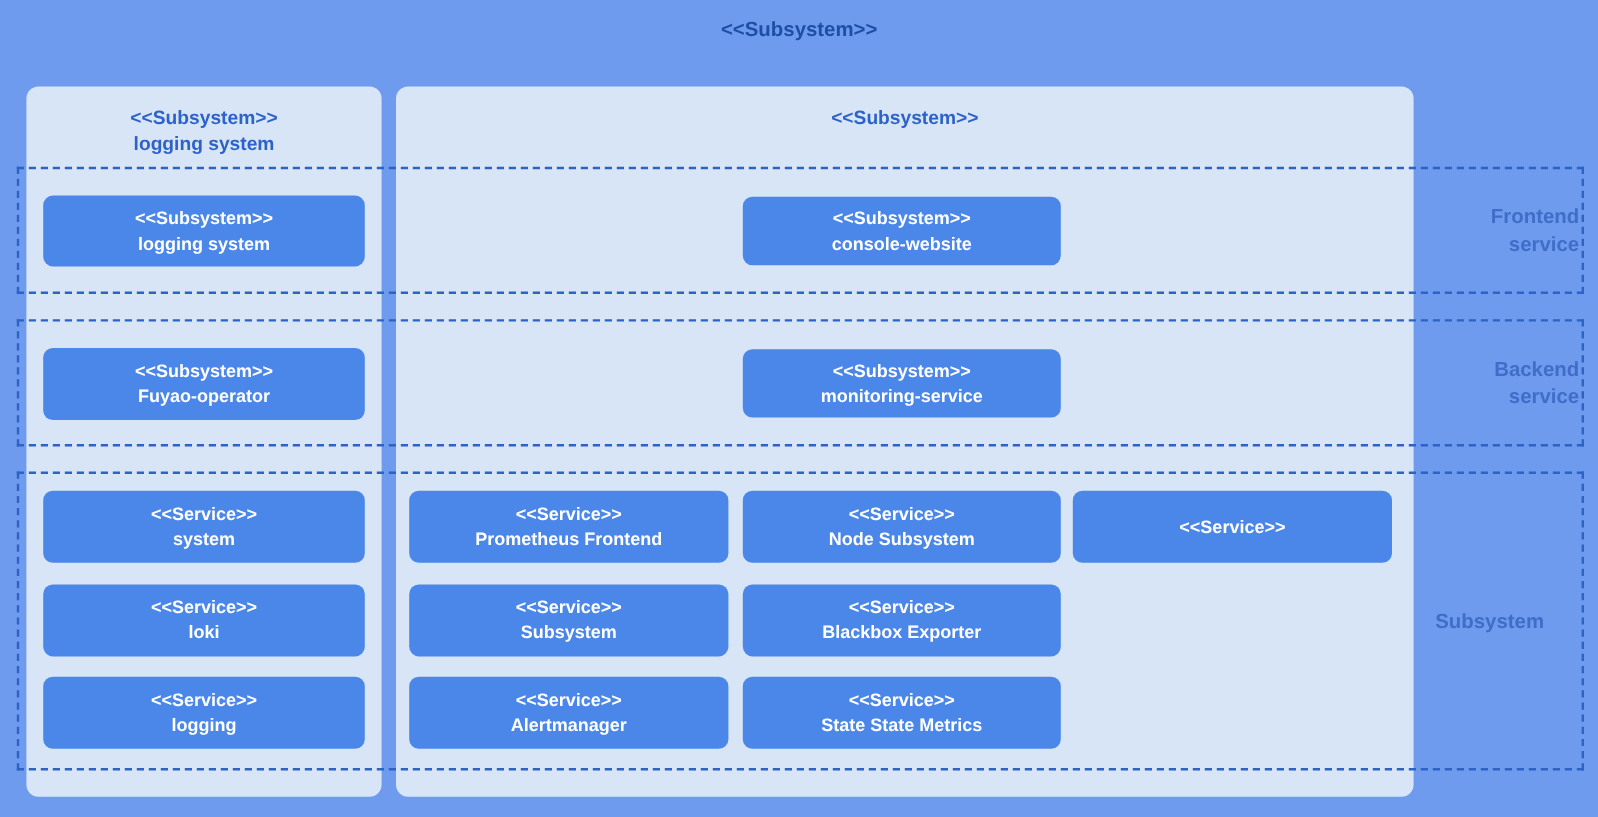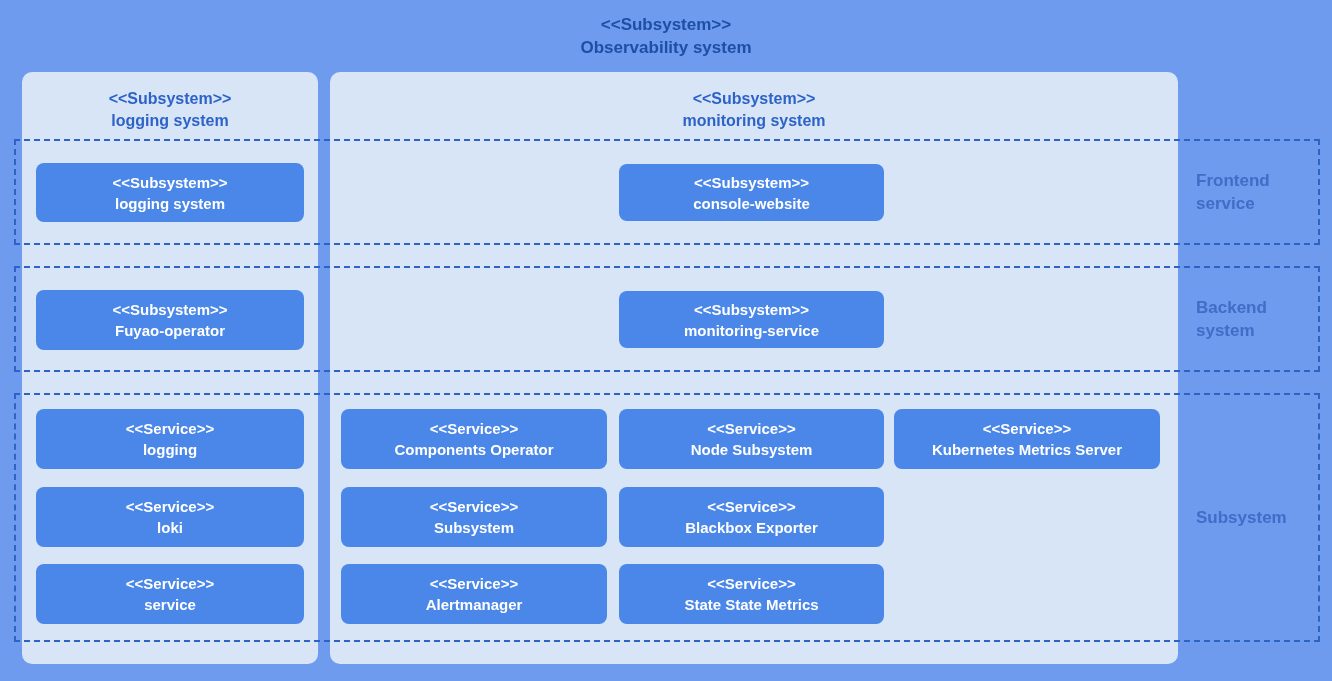--- a/index.html
+++ b/index.html
@@ -51,20 +51,21 @@
     position: absolute;
     left: 1178px; top: 0; bottom: 0;
     width: 122px;
     display: flex;
     align-items: center;
     color: #3f6dc8;
     font-weight: bold;
     font-size: 17px;
     line-height: 23px;
     padding-left: 2px;
+    text-align: right;
   }
 
   .node {
     position: absolute;
     background: #4a87e8;
     border-radius: 8px;
     color: #ffffff;
     font-weight: bold;
     font-size: 15px;
     line-height: 21px;
@@ -75,42 +76,40 @@
     text-align: center;
   }
 </style>
 </head>
 <body>
 
 <div class="stage">
 
   <div class="diagram-title">
     <div>&lt;&lt;Subsystem&gt;&gt;</div>
-    <div>Observability system</div>
   </div>
 
   <div class="panel panel-logging">
     <div class="panel-header">
       <div>&lt;&lt;Subsystem&gt;&gt;</div>
       <div>logging system</div>
     </div>
   </div>
 
   <div class="panel panel-monitoring">
     <div class="panel-header">
       <div>&lt;&lt;Subsystem&gt;&gt;</div>
-      <div>monitoring system</div>
     </div>
   </div>
 
   <div class="layer layer-frontend">
     <div class="layer-label">Frontend service</div>
   </div>
   <div class="layer layer-backend">
-    <div class="layer-label">Backend system</div>
+    <div class="layer-label">Backend service</div>
   </div>
   <div class="layer layer-components">
     <div class="layer-label">Subsystem</div>
   </div>
 
   <div class="node" style="left:36px;top:163px;width:268px;height:59px;">
     <div>&lt;&lt;Subsystem&gt;&gt;</div>
     <div>logging system</div>
   </div>
   <div class="node" style="left:619px;top:164px;width:265px;height:57px;">
@@ -122,51 +121,50 @@
     <div>&lt;&lt;Subsystem&gt;&gt;</div>
     <div>Fuyao-operator</div>
   </div>
   <div class="node" style="left:619px;top:291px;width:265px;height:57px;">
     <div>&lt;&lt;Subsystem&gt;&gt;</div>
     <div>monitoring-service</div>
   </div>
 
   <div class="node" style="left:36px;top:409px;width:268px;height:60px;">
     <div>&lt;&lt;Service&gt;&gt;</div>
-    <div>logging</div>
+    <div>system</div>
   </div>
   <div class="node" style="left:341px;top:409px;width:266px;height:60px;">
     <div>&lt;&lt;Service&gt;&gt;</div>
-    <div>Components Operator</div>
+    <div>Prometheus Frontend</div>
   </div>
   <div class="node" style="left:619px;top:409px;width:265px;height:60px;">
     <div>&lt;&lt;Service&gt;&gt;</div>
     <div>Node Subsystem</div>
   </div>
   <div class="node" style="left:894px;top:409px;width:266px;height:60px;">
     <div>&lt;&lt;Service&gt;&gt;</div>
-    <div>Kubernetes Metrics Server</div>
   </div>
 
   <div class="node" style="left:36px;top:487px;width:268px;height:60px;">
     <div>&lt;&lt;Service&gt;&gt;</div>
     <div>loki</div>
   </div>
   <div class="node" style="left:341px;top:487px;width:266px;height:60px;">
     <div>&lt;&lt;Service&gt;&gt;</div>
     <div>Subsystem</div>
   </div>
   <div class="node" style="left:619px;top:487px;width:265px;height:60px;">
     <div>&lt;&lt;Service&gt;&gt;</div>
     <div>Blackbox Exporter</div>
   </div>
 
   <div class="node" style="left:36px;top:564px;width:268px;height:60px;">
     <div>&lt;&lt;Service&gt;&gt;</div>
-    <div>service</div>
+    <div>logging</div>
   </div>
   <div class="node" style="left:341px;top:564px;width:266px;height:60px;">
     <div>&lt;&lt;Service&gt;&gt;</div>
     <div>Alertmanager</div>
   </div>
   <div class="node" style="left:619px;top:564px;width:265px;height:60px;">
     <div>&lt;&lt;Service&gt;&gt;</div>
     <div>State State Metrics</div>
   </div>
 

